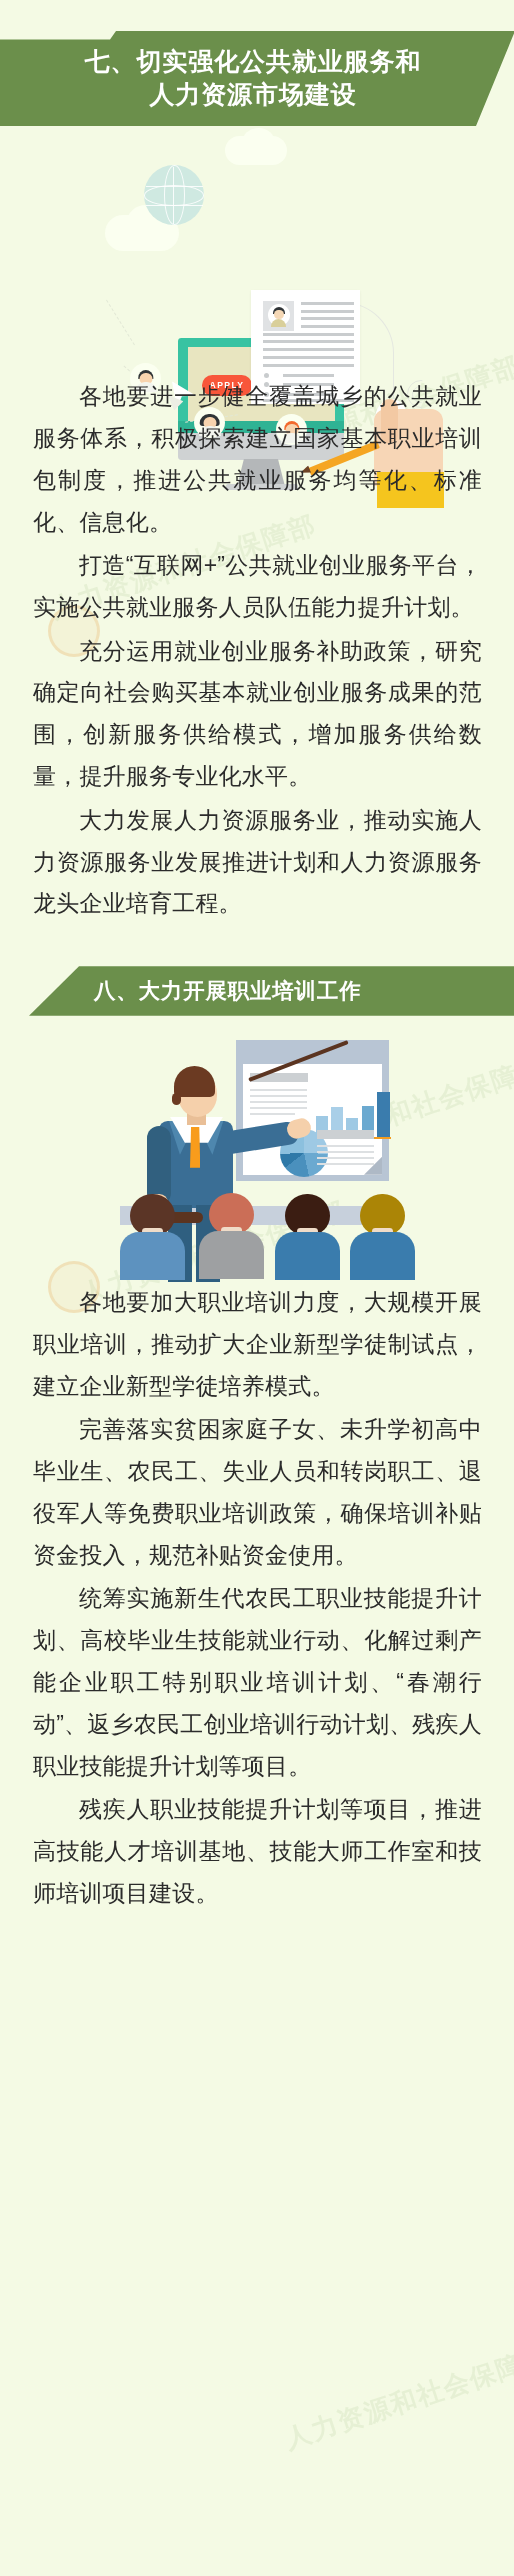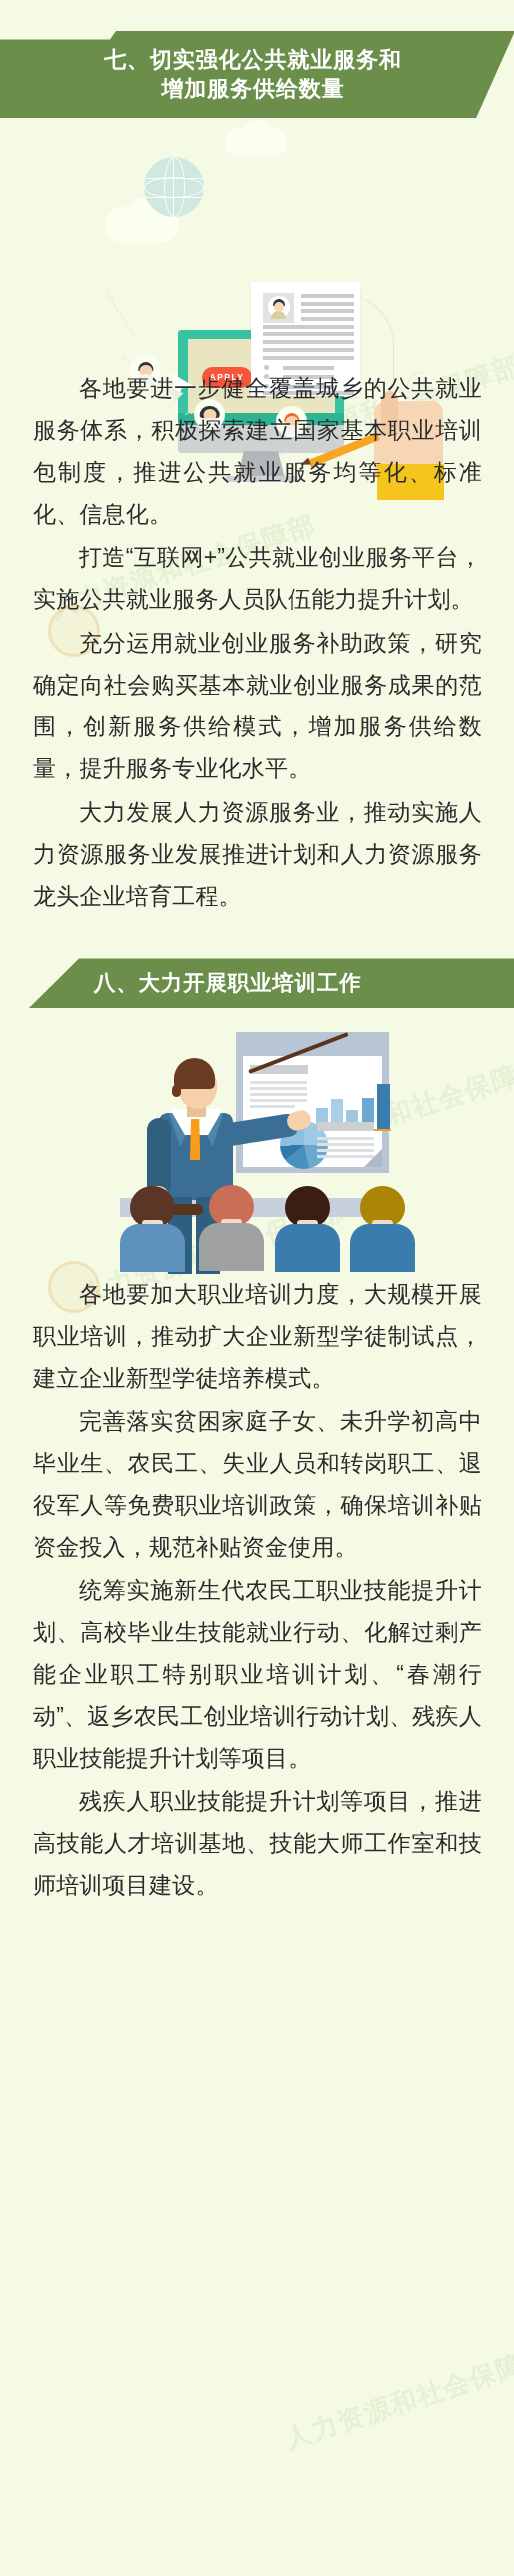--- a/index.html
+++ b/index.html
@@ -37,21 +37,21 @@
     transform:rotate(0deg);
   }
 
   
   .banner-wrap{position:relative;z-index:20;}
 
   .banner{
     position:relative;
     background:#6b8f4b;
     color:#ffffff;
-    font-size:22px;
+    font-size:25px;
     font-weight:bold;
     line-height:1.32;
     letter-spacing:0.9px;
     text-align:center;
     padding:13.7px 29px 15.4px 29px;
     box-sizing:border-box;
   }
   .banner-1{
     width:515px;
     margin-top:31px;
@@ -301,21 +301,21 @@
   <div class="wm" style="left:45px;top:549px;font-size:26px;">人力资源和社会保障部</div>
   <div class="wm seal" style="left:48px;top:605px;"></div>
   <div class="wm" style="left:274px;top:1091px;font-size:26px;">人力资源和社会保障部</div>
   <div class="wm" style="left:75px;top:1235px;font-size:26px;">人力资源和社会保障部</div>
   <div class="wm seal" style="left:48px;top:1261px;"></div>
   <div class="wm" style="left:279px;top:2380px;font-size:26px;">人力资源和社会保障部</div>
 
   <div class="banner-wrap">
     <div class="banner banner-1">
       <span class="banner-line">七、切实强化公共就业服务和</span>
-      <span class="banner-line">增加服务供给数量</span>
+      <span class="banner-line">人力资源市场建设</span>
     </div>
   </div>
 
   <div class="illo1">
     <div class="cloud cl1"></div>
     <div class="cl1b"></div>
     <div class="cloud cl2"></div>
     <div class="cl2b"></div>
 
     <div class="globe"></div>

